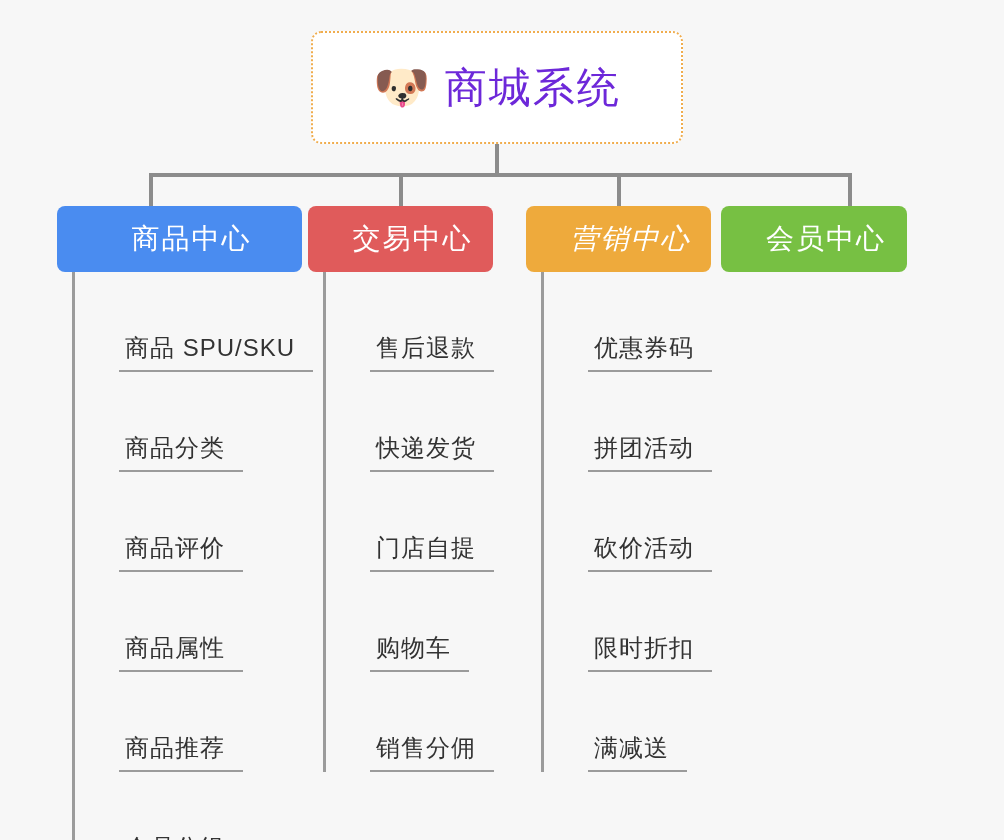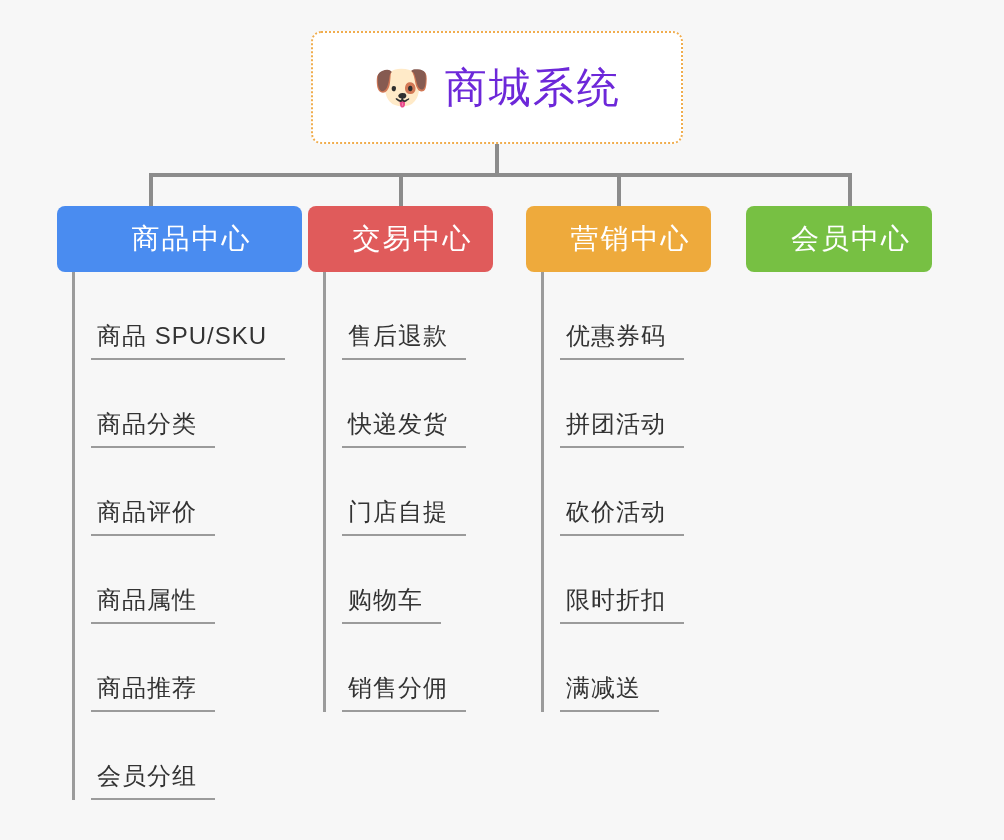--- a/index.html
+++ b/index.html
@@ -91,24 +91,24 @@
   }
 
   .col-body {
     position: relative;
     margin-left: 15px;
     border-left: 3px solid #9b9b9b;
     padding-top: 0;
   }
 
   .leaf {
-    height: 88px;
+    height: 100px;
     display: flex;
     align-items: flex-end;
-    padding-left: 16px;
+    padding-left: 44px;
   }
   .leaf-inner {
     display: inline-block;
     border-bottom: 2px solid #9b9b9b;
     padding: 0 18px 6px 6px;
     font-size: 24px;
     color: #333333;
     letter-spacing: 1px;
     white-space: nowrap;
   }
@@ -173,21 +173,21 @@
       <div class="leaf">
           <span class="leaf-inner">购物车</span>
         </div>
       <div class="leaf">
           <span class="leaf-inner">销售分佣</span>
         </div>
     </div>
   </div>
 
   <div class="column" style="left:526px; width:185px;">
-    <div class="col-header" style="background: rgb(238, 170, 60);">
+    <div class="col-header" style="background: rgb(238, 170, 60); font-style: italic;">
       <span>营销中心</span>
     </div>
     <div class="col-body">
       <div class="leaf">
           <span class="leaf-inner">优惠券码</span>
         </div>
       <div class="leaf">
           <span class="leaf-inner">拼团活动</span>
         </div>
       <div class="leaf">
@@ -195,19 +195,19 @@
         </div>
       <div class="leaf">
           <span class="leaf-inner">限时折扣</span>
         </div>
       <div class="leaf">
           <span class="leaf-inner">满减送</span>
         </div>
     </div>
   </div>
 
-  <div class="column" style="left:746px; width:186px;">
+  <div class="column" style="left:721px; width:186px;">
     <div class="col-header" style="background: rgb(119, 192, 67);">
       <span>会员中心</span>
     </div>
   </div>
 
 </div>
 
 </body></html>

